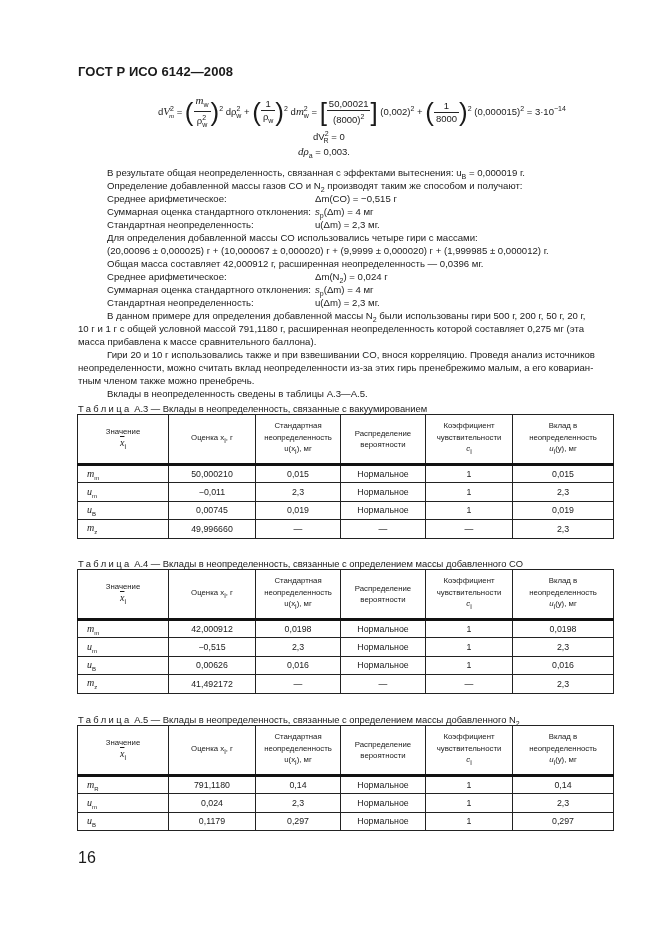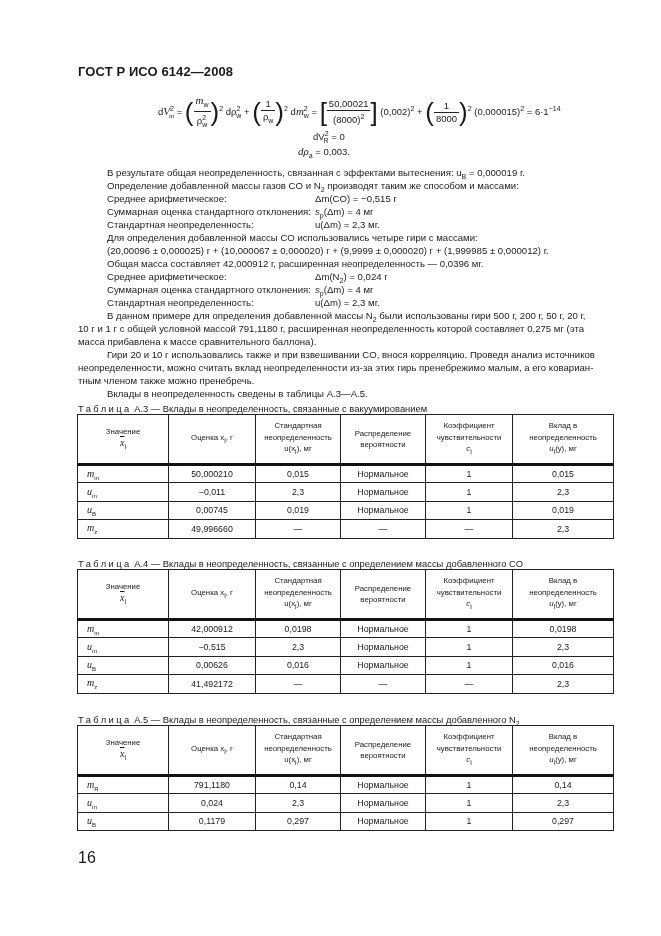--- a/index.html
+++ b/index.html
@@ -41,37 +41,37 @@
   <span>d<i>V</i><sup>2</sup><sub style="margin-left:-5px"><i style="font-size:7px">m</i></sub></span>
   =
   <span class="br">(</span><span class="frac"><span class="n"><i>m</i><sub>w</sub></span><span class="d"><span>ρ</span><sup>2</sup><sub style="margin-left:-4px">w</sub></span></span><span class="br">)</span><sup>2</sup>
   <span>dρ</span><sup>2</sup><sub style="margin-left:-4px">w</sub> +
   <span class="br">(</span><span class="frac"><span class="n">1</span><span class="d"><span>ρ</span><sub>w</sub></span></span><span class="br">)</span><sup>2</sup>
   <span>d<i>m</i></span><sup>2</sup><sub style="margin-left:-4px">w</sub> =
   <span class="br">[</span><span class="frac"><span class="n">50,00021</span><span class="d"><span>(8000)</span><sup>2</sup></span></span><span class="br">]</span>
   <span>(0,002)</span><sup>2</sup> +
   <span class="br">(</span><span class="frac"><span class="n">1</span><span class="d">8000</span></span><span class="br">)</span><sup>2</sup>
   <span>(0,000015)</span><sup>2</sup>
-  <span>= 6·1</span><sup>−14</sup>
+  <span>= 3·10</span><sup>−14</sup>
 </div>
 
 <div class="abs eq" style="left:313px; top:130px;">
   <span>dV</span><sup>2</sup><sub style="margin-left:-5px">R</sub>
   <span>= 0</span>
 </div>
 <div class="abs eq" style="left:298px; top:145px;">
   <i>dρ</i><sub>a</sub>
   <span>= 0,003.</span>
 </div>
 
 <div class="abs p ind" style="top:167px;">
   <span>В результате общая неопределенность, связанная с эффектами вытеснения: u</span><sub>B</sub><span> = 0,000019 г.</span>
 </div>
 <div class="abs p ind" style="top:180px;">
-  <span>Определение добавленной массы газов CO и N</span><sub>2</sub><span> производят таким же способом и массами:</span>
+  <span>Определение добавленной массы газов CO и N</span><sub>2</sub><span> производят таким же способом и получают:</span>
 </div>
 
 <div class="abs p ind" style="top:193px;">Среднее арифметическое:</div>
 <div class="abs p val" style="top:193px;text-align:center;">Δm(CO) = −0,515 г</div>
 <div class="abs p ind" style="top:206px;">Суммарная оценка стандартного отклонения:</div>
 <div class="abs p val" style="top:206px;"><i>s</i><sub>p</sub><span>(Δm) = 4 мг</span></div>
 <div class="abs p ind" style="top:219px;">Стандартная неопределенность:</div>
 <div class="abs p val" style="top:219px;">u(Δm) = 2,3 мг.</div>
 
 <div class="abs p ind" style="top:232px;">Для определения добавленной массы CO использовались четыре гири с массами:</div>

